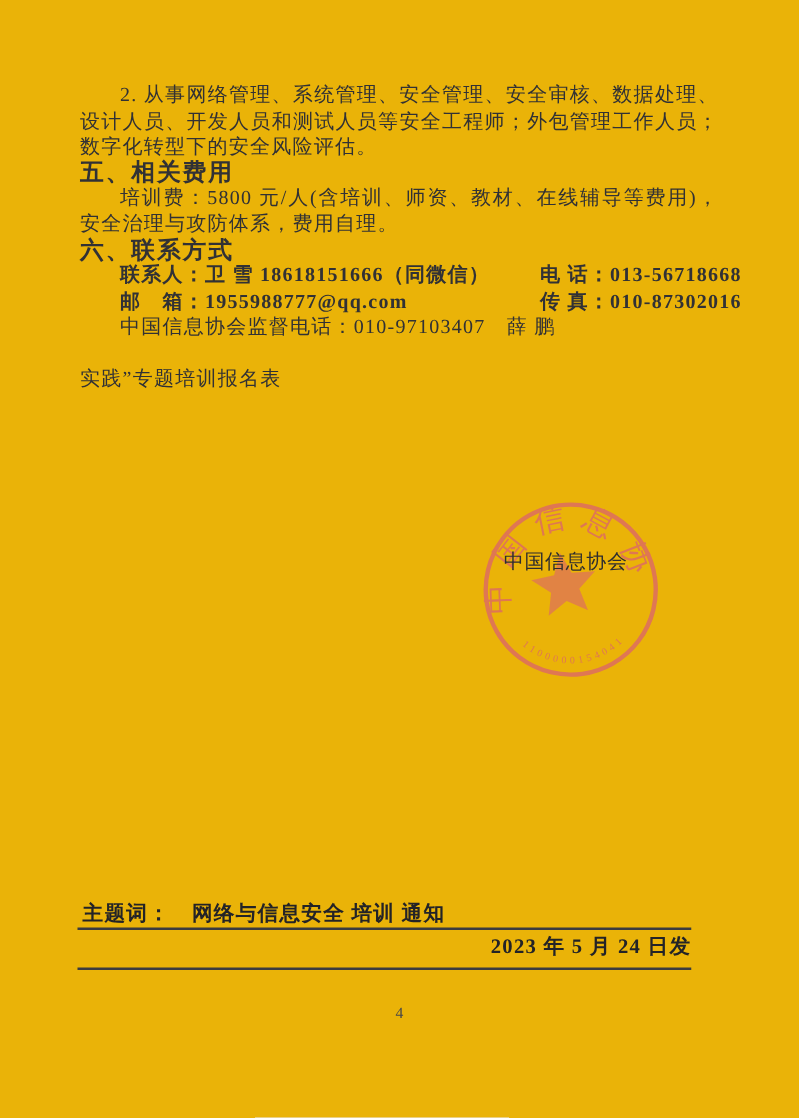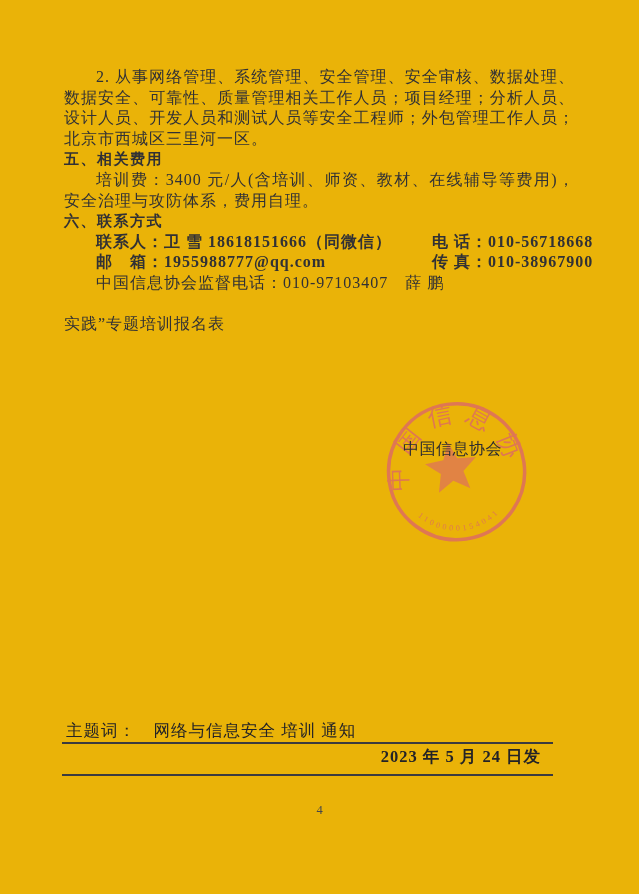--- a/index.html
+++ b/index.html
@@ -9,77 +9,76 @@
     font-family:"Liberation Serif","DejaVu Serif",serif;
     color:#313135;
   }
   .doc { position:absolute; left:64px; top:67px; width:511px; }
   .line {
     font-size:16px; line-height:20.6px; height:20.6px;
     letter-spacing:1px; white-space:nowrap;
   }
   .just { white-space:normal; text-align:justify; text-align-last:justify; }
   .indent { text-indent:32px; }
-  .heading { font-weight:bold; font-size:15px; letter-spacing:1.5px; }
+  .heading { font-weight:bold; font-size:19px; letter-spacing:1.5px; }
   .contact { position:relative;font-weight:bold; }
   .contact .rcol { position:absolute; left:336px; top:0; white-space:nowrap; }
   .spacer { height:20.6px; }
 
   .stamp-org {
     position:absolute; left:403px; top:439px;
     font-size:16px; letter-spacing:0.5px; color:#2c2c30;
   }
   .stamp-date {
     position:absolute; left:399px; top:475px;
     font-size:16px; letter-spacing:1px; color:#2c2c30;
   }
   .seal {
     position:absolute; left:383px; top:396px; width:150px; height:150px;
     transform:rotate(-8deg); opacity:0.82;
   }
 
   .subject {
     position:absolute; left:66px; top:720px;
-    font-weight:normal; font-size:16.5px; letter-spacing:1px; color:#232327;
+    font-weight:bold; font-size:16.5px; letter-spacing:1px; color:#232327;
   }
   .rule { position:absolute; left:62px; width:491px; height:2px; background:#3b3b3f; }
   .rule-1 { top:742px; }
   .rule-2 { top:774px; }
   .issue-date {
-    position:absolute; left:50px; top:746px; width:491px; text-align:right;
+    position:absolute; left:62px; top:746px; width:491px; text-align:right;
     font-weight:bold; font-size:16.5px; letter-spacing:1px; color:#232327;
   }
   .pagenum {
     position:absolute; left:0; top:803px; width:639px; text-align:center;
     font-size:12.5px; color:#46464a;
   }
 </style>
 </head>
 <body>
 
 <div class="page">
 
   <div class="doc">
     <div class="line indent just">2. 从事网络管理、系统管理、安全管理、安全审核、数据处理、</div>
-    <div class="line just">数据安全、可靠性、质量管理相关工作人员；项目经理；分析人员、</div>
     <div class="line just">设计人员、开发人员和测试人员等安全工程师；外包管理工作人员；</div>
-    <div class="line">北京市西城区三里河一区。</div>
+    <div class="line">数字化转型下的安全风险评估。</div>
 
     <div class="line heading">五、相关费用</div>
-    <div class="line indent just">培训费：3400 元/人(含培训、师资、教材、在线辅导等费用)，</div>
+    <div class="line indent just">培训费：5800 元/人(含培训、师资、教材、在线辅导等费用)，</div>
     <div class="line">安全治理与攻防体系，费用自理。</div>
 
     <div class="line heading">六、联系方式</div>
     <div class="line indent contact">
       <span>联系人：卫 雪 18618151666（同微信）</span>
-      <span class="rcol">电 话：010-56718668</span>
+      <span class="rcol">电 话：013-56718668</span>
     </div>
     <div class="line indent contact">
       <span>邮　箱：1955988777@qq.com</span>
-      <span class="rcol">传 真：010-38967900</span>
+      <span class="rcol">传 真：010-87302016</span>
     </div>
     <div class="line indent">中国信息协会监督电话：010-97103407　薛 鹏</div>
 
     <div class="spacer"></div>
     <div class="line">实践”专题培训报名表</div>
   </div>
 
   <svg class="seal" viewBox="0 0 150 150" aria-hidden="true">
     <defs>
       <path id="arcTop" d="M 26.5 92.6 A 50 50 0 1 1 120.5 92.6" fill="none"></path>

